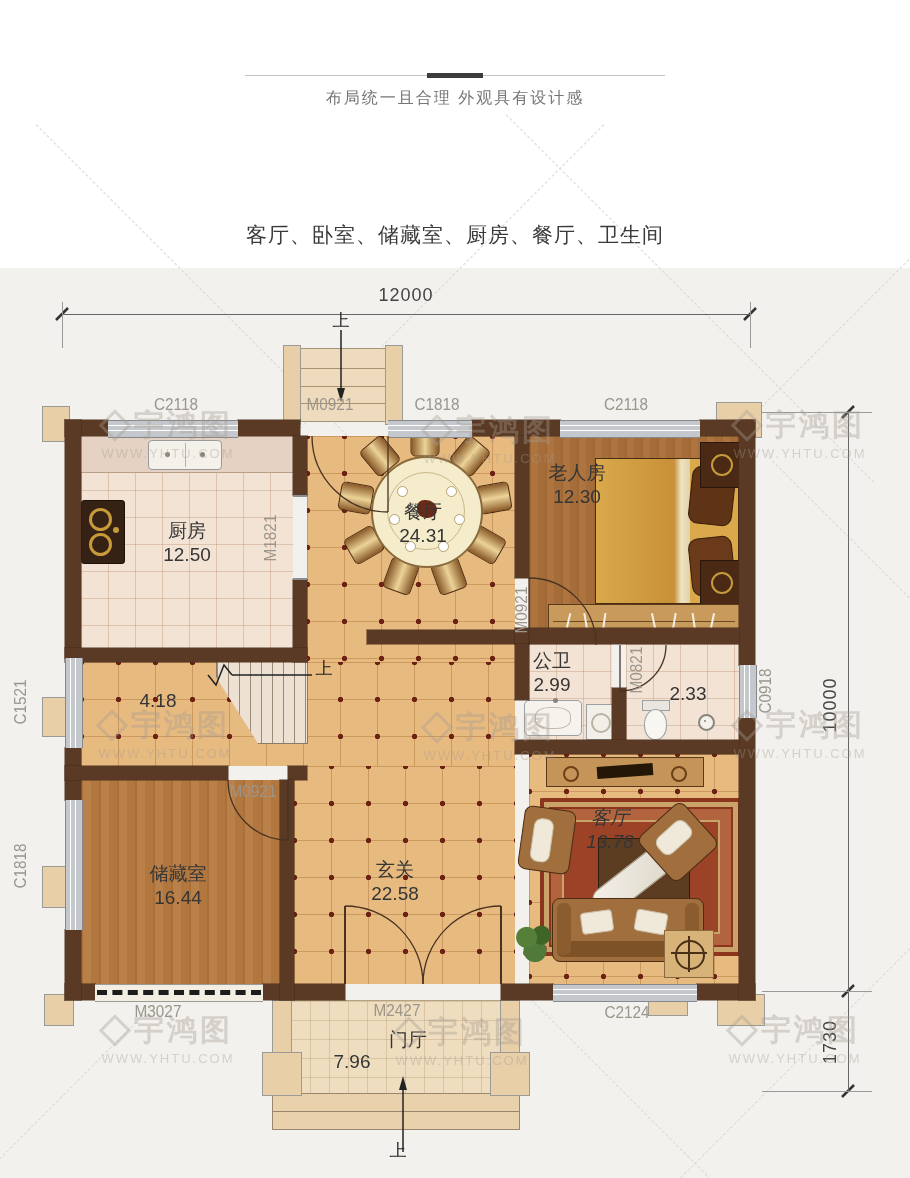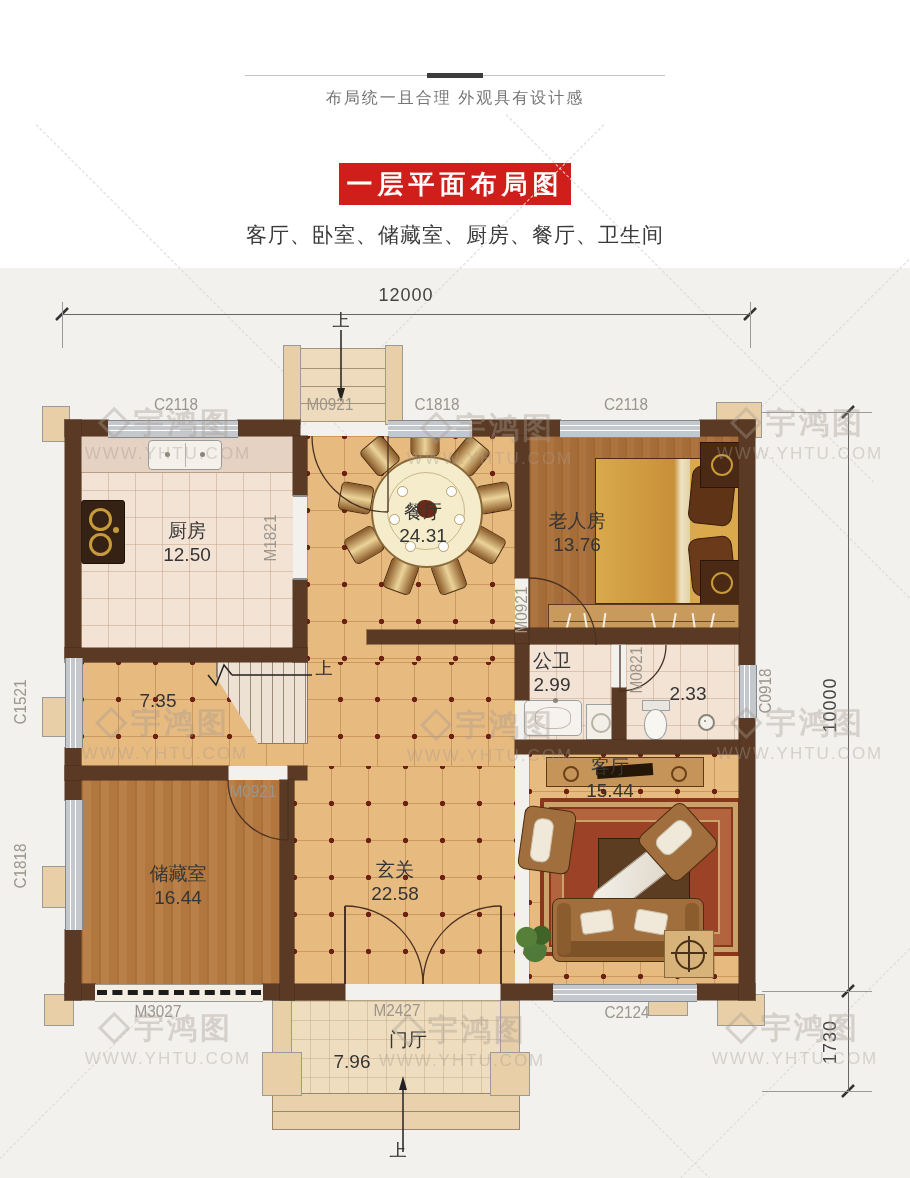--- a/index.html
+++ b/index.html
@@ -46,38 +46,37 @@
          transform:translate(-50%,-50%);text-align:center;}
   .up{position:absolute;color:#222;font-size:17px;font-weight:500;transform:translate(-50%,-50%);}
   .dim{position:absolute;background:#666;}
   .dimlbl{position:absolute;color:#444;font-size:18px;transform:translate(-50%,-50%);letter-spacing:1px;}
   .dimlblv{position:absolute;color:#444;font-size:18px;transform:translate(-50%,-50%) rotate(-90deg);letter-spacing:1px;}
   .ext{position:absolute;background:#9a9a9a;}
   
   .wm{position:absolute;transform:translate(-50%,-50%);text-align:center;color:rgba(165,155,145,.38);
       pointer-events:none;white-space:nowrap;}
   .wm .b{font-size:30px;font-weight:bold;letter-spacing:3px;}
-  .wm .u{font-size:17px;letter-spacing:2px;}
+  .wm .u{font-size:13px;letter-spacing:2px;}
   .wm .dia{display:inline-block;width:17px;height:17px;border:3px solid rgba(165,155,145,.38);
            transform:rotate(45deg);margin-right:8px;vertical-align:-2px;}
   svg.ov{position:absolute;left:0;top:0;pointer-events:none;}
   .fz{position:absolute;}
 </style>
 </head>
 <body>
 
 <div class="page">
 
   <div class="abs divider">
     <span class="line"></span>
     <span class="mid"></span>
     <span class="line"></span>
   </div>
   <div class="abs subtitle">布局统一且合理  外观具有设计感</div>
-  <div class="abs badge" style="background:#d01f1a">一层平面布局图</div>
   <div class="abs roomlist">客厅、卧室、储藏室、厨房、餐厅、卫生间</div>
 
   <div class="abs plan">
 
     <div class="diag" style="left:-40px;top:40px;width:520px;transform:rotate(45deg);"></div>
     <div class="diag" style="left:160px;top:40px;width:520px;transform:rotate(-45deg);"></div>
     <div class="diag" style="left:430px;top:30px;width:520px;transform:rotate(45deg);"></div>
     <div class="diag" style="left:620px;top:40px;width:480px;transform:rotate(-45deg);"></div>
     <div class="diag" style="left:700px;top:330px;width:420px;transform:rotate(45deg);"></div>
     <div class="diag" style="left:-80px;top:760px;width:420px;transform:rotate(-45deg);"></div>
@@ -334,41 +333,41 @@
   <div class="lbl" style="left:627px;top:1013px;">C2124</div>
 
   <div class="rname" style="left:187px;top:542px;">
     <div>厨房</div>
       <div>12.50</div>
   </div>
   <div class="rname" style="left:423px;top:523px;">
     <div>餐厅</div>
       <div>24.31</div>
   </div>
-  <div class="rname" style="left:577px;top:532px;">
+  <div class="rname" style="left:577px;top:484px;">
     <div>老人房</div>
-      <div>13.76</div>
-  </div>
-  <div class="rname" style="left:158px;top:701px;">7.35</div>
+      <div>12.30</div>
+  </div>
+  <div class="rname" style="left:158px;top:701px;">4.18</div>
   <div class="rname" style="left:552px;top:672px;">
     <div>公卫</div>
       <div>2.99</div>
   </div>
   <div class="rname" style="left:688px;top:694px;">2.33</div>
   <div class="rname" style="left:178px;top:885px;">
     <div>储藏室</div>
       <div>16.44</div>
   </div>
   <div class="rname" style="left:395px;top:881px;">
     <div>玄关</div>
       <div>22.58</div>
   </div>
-  <div class="rname" style="left:610px;top:778px;">
+  <div class="rname" style="left:610px;top:829px;font-style:italic;">
     <div>客厅</div>
-      <div>15.44</div>
+      <div>13.78</div>
   </div>
   <div class="rname" style="left:408px;top:1040px;">门厅</div>
   <div class="rname" style="left:352px;top:1062px;">7.96</div>
 
   <div class="up" style="left:341px;top:320px;">上</div>
   <div class="up" style="left:324px;top:668px;">上</div>
   <div class="up" style="left:398px;top:1150px;">上</div>
 
   <div class="wm" style="left:168px;top:433px;">
     <div class="b"><span class="dia"></span><span>宇鸿图</span></div>

